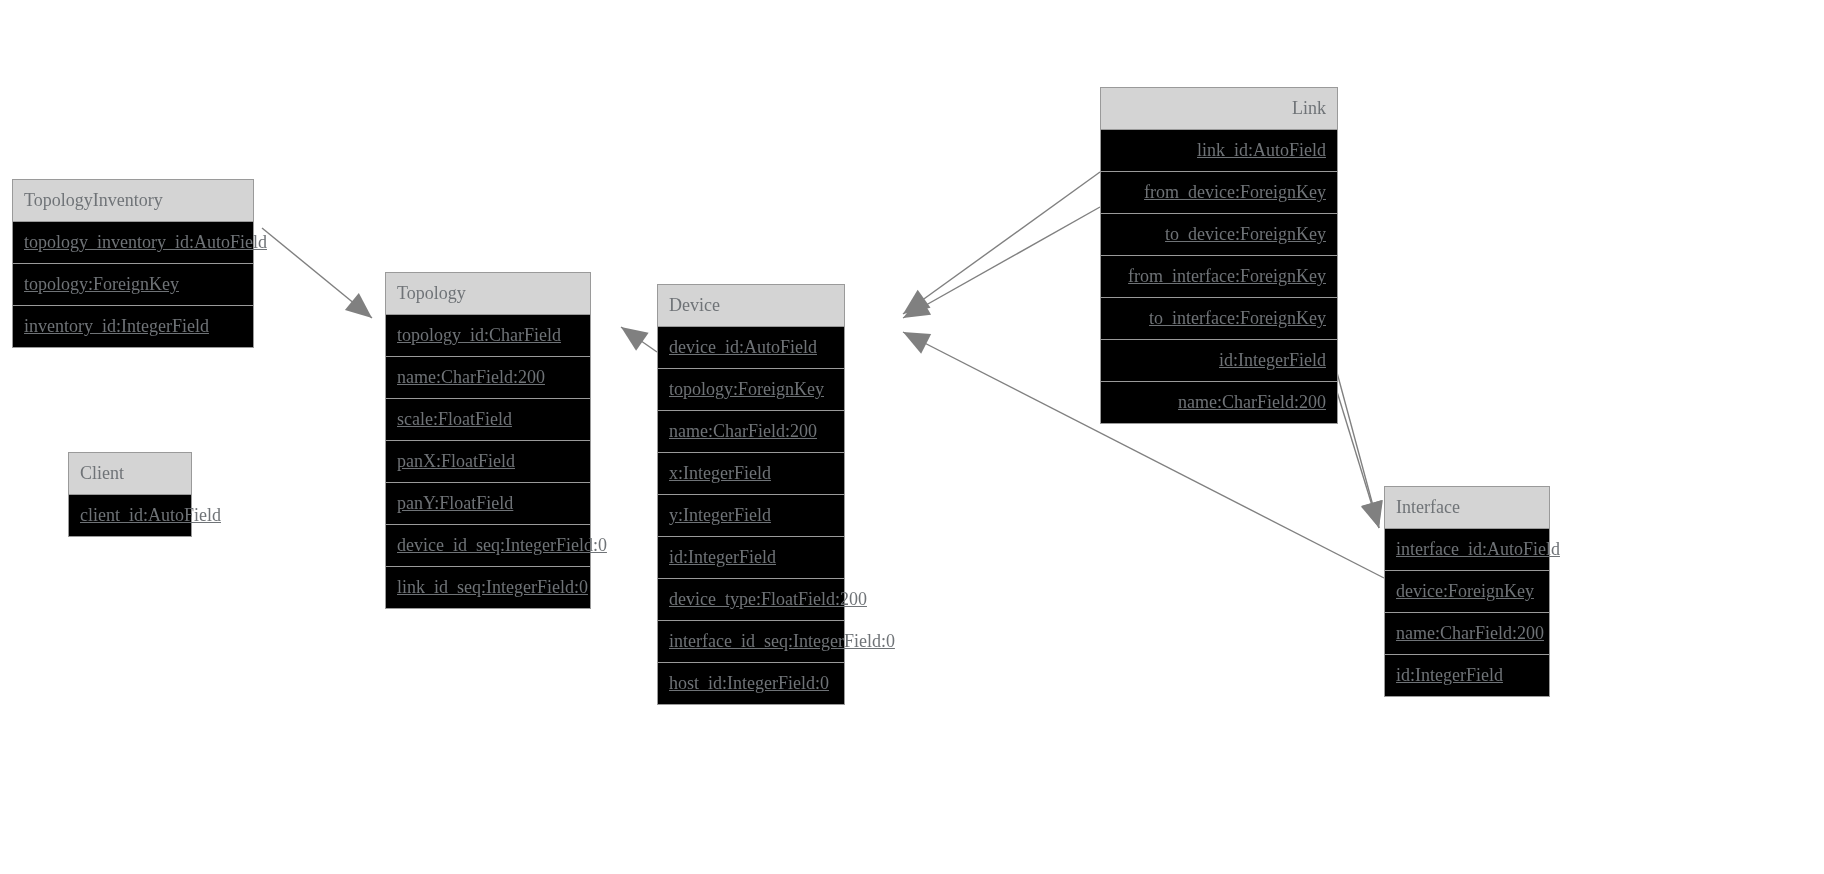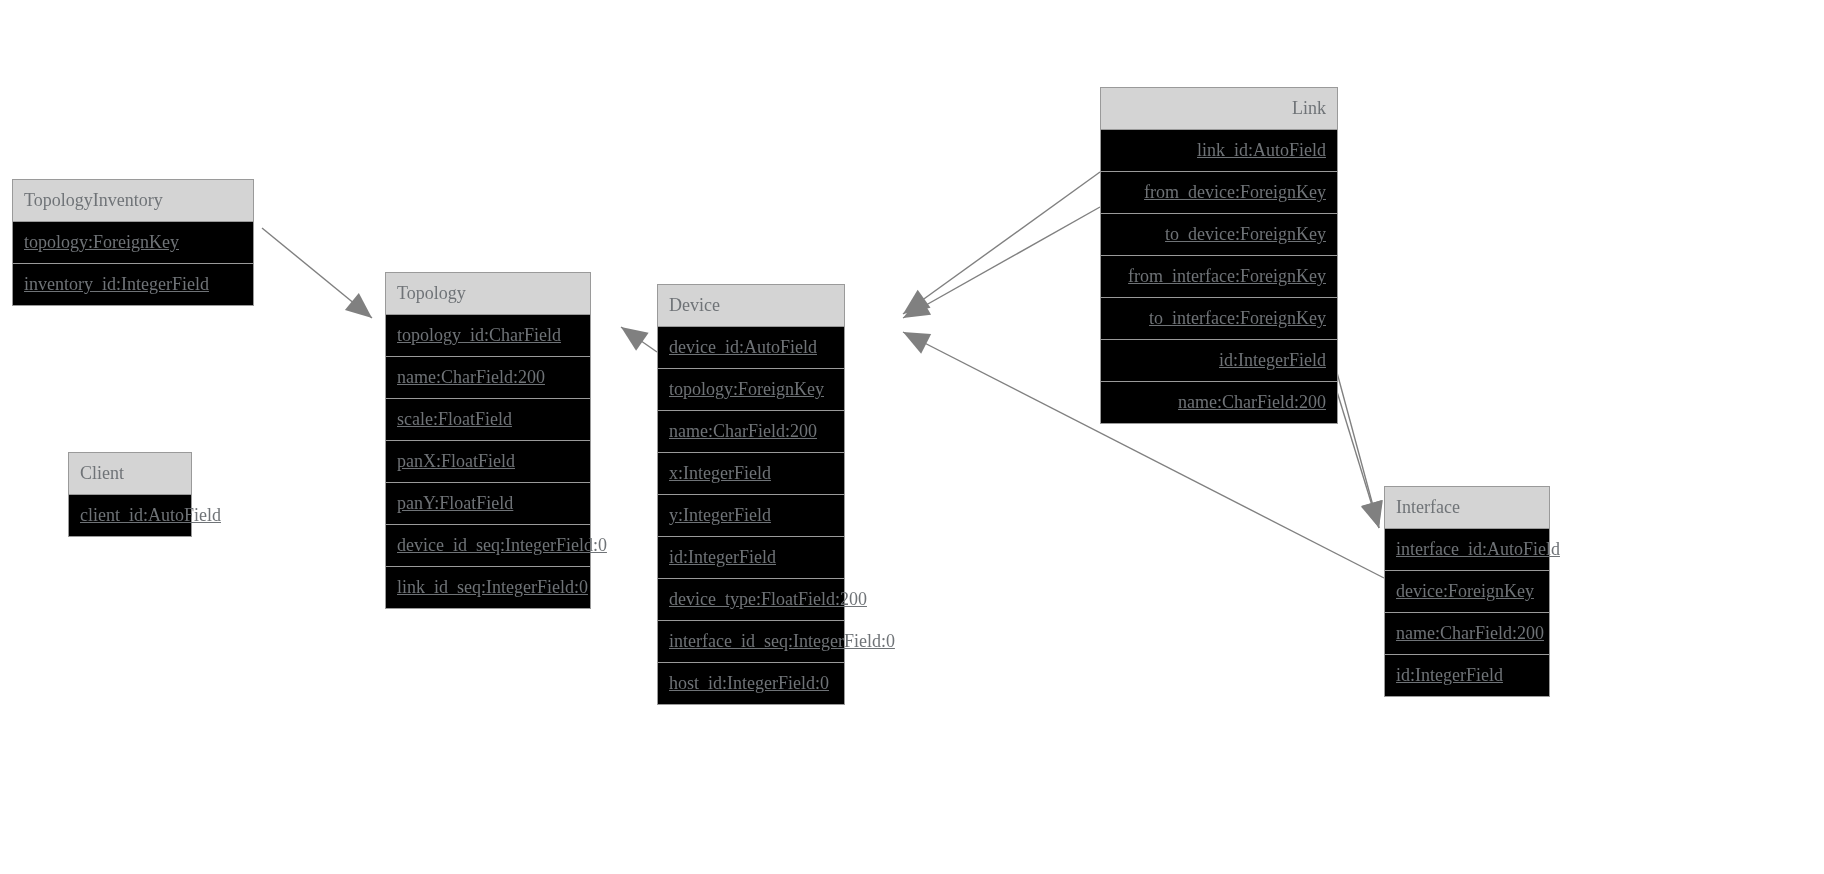--- a/index.html
+++ b/index.html
@@ -84,20 +84,21 @@
         <polygon points="1379,528 1361.5993326909277,505.7690131303403 1382.8378345456842,500.0308915765991" fill="#808080"></polygon>
       </g>
       <g>
         <polyline points="1302,278 1379,528" fill="none" stroke="#808080" stroke-width="1.4"></polyline>
         <polygon points="1379,528 1360.8341244225155,506.389794899091 1381.8594433779374,499.91399666082106" fill="#808080"></polygon>
       </g>
     </svg>
   <div id="entity-layer">
       <div class="entity" style="left: 12px; top: 140px; width: 242px; margin-top: 39px;">
         <div class="entity-header">TopologyInventory</div>
+        <div class="entity-field">topology_inventory_id:AutoField</div>
         <div class="entity-field">topology:ForeignKey</div>
         <div class="entity-field">inventory_id:IntegerField</div>
       </div>
       <div class="entity" style="left: 68px; top: 452px; width: 124px;">
         <div class="entity-header">Client</div>
         <div class="entity-field">client_id:AutoField</div>
       </div>
       <div class="entity" style="left: 385px; top: 272px; width: 206px;">
         <div class="entity-header">Topology</div>
         <div class="entity-field">topology_id:CharField</div>

